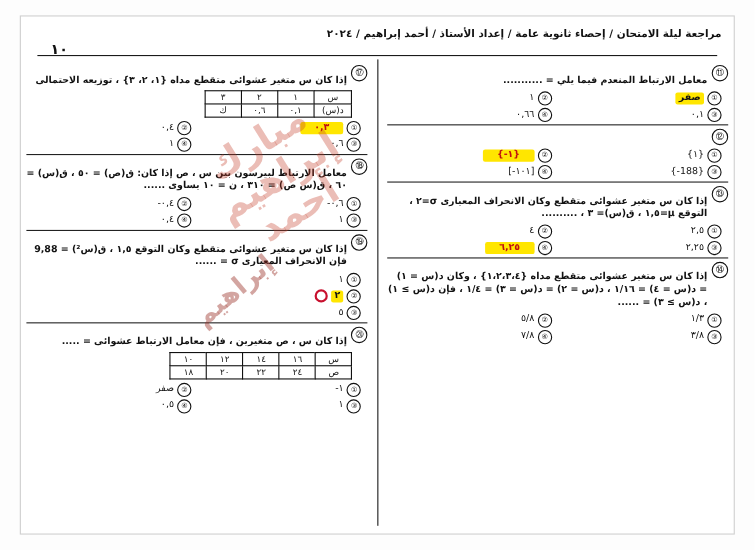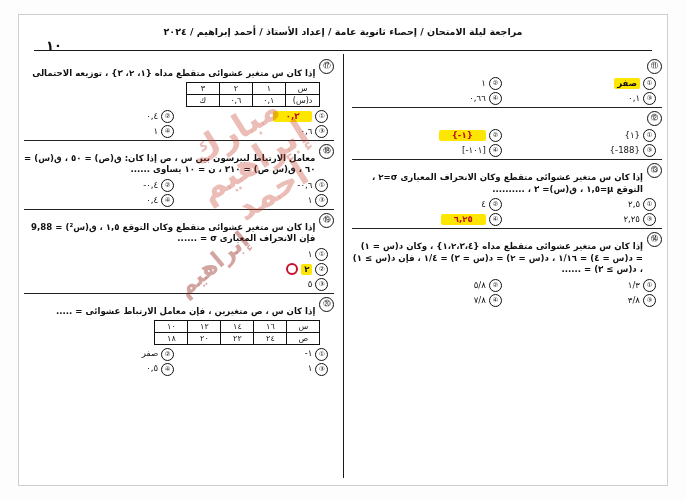--- a/index.html
+++ b/index.html
@@ -20,21 +20,20 @@
     position:absolute;
     left:18px;top:14px;right:18px;bottom:14px;
     border:1px solid #cfcfcf;
     background:#ffffff;
   }
   .header{
     position:absolute;
     top:26px;
     left:30px;right:30px;
     height:18px;
-    text-align:center;
     font-size:9.5px;
     font-weight:bold;
     color:#111;
     direction:rtl;
     letter-spacing:0;
   }
   .page-number{
     position:absolute;
     top:38px;
     left:46px;
@@ -203,20 +202,21 @@
   <div class="header">مراجعة ليلة الامتحان / إحصاء ثانوية عامة / إعداد الأستاذ / أحمد إبراهيم / ٢٠٢٤</div>
   <div class="page-number">١٠</div>
   <div class="hrule"></div>
   <div class="vrule"></div>
 
   <div class="col right">
 
     <div class="q">
       <div class="q-head">
         <span class="qnum">⑪</span>
+        <span class="qtext">معامل الارتباط المنعدم فيما يلي = ...........</span>
       </div>
       <div class="opts">
         <div class="opt">
           <span class="onum">①</span>
           <span class="oval hl-dark">صفر</span>
         </div>
         <div class="opt">
           <span class="onum">②</span>
           <span class="oval">١</span>
         </div>

